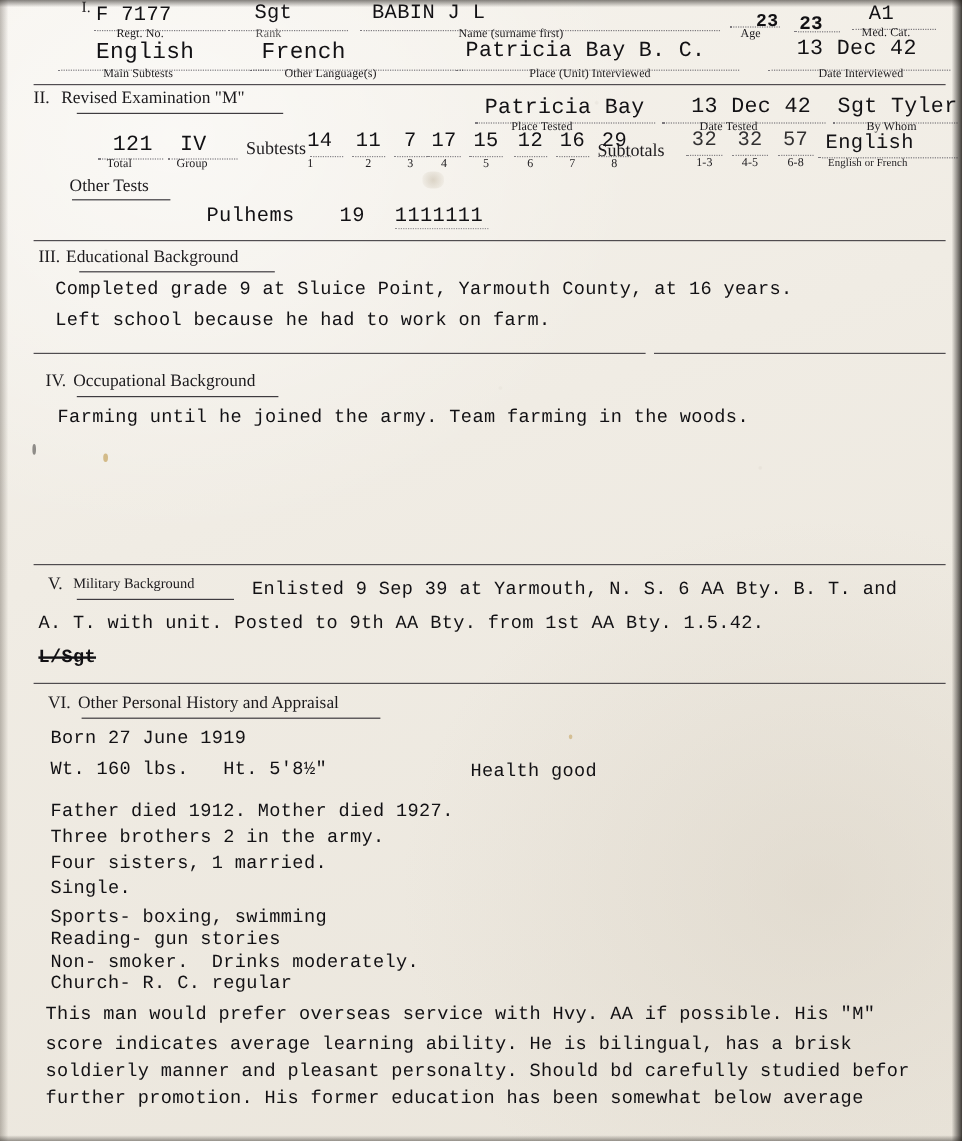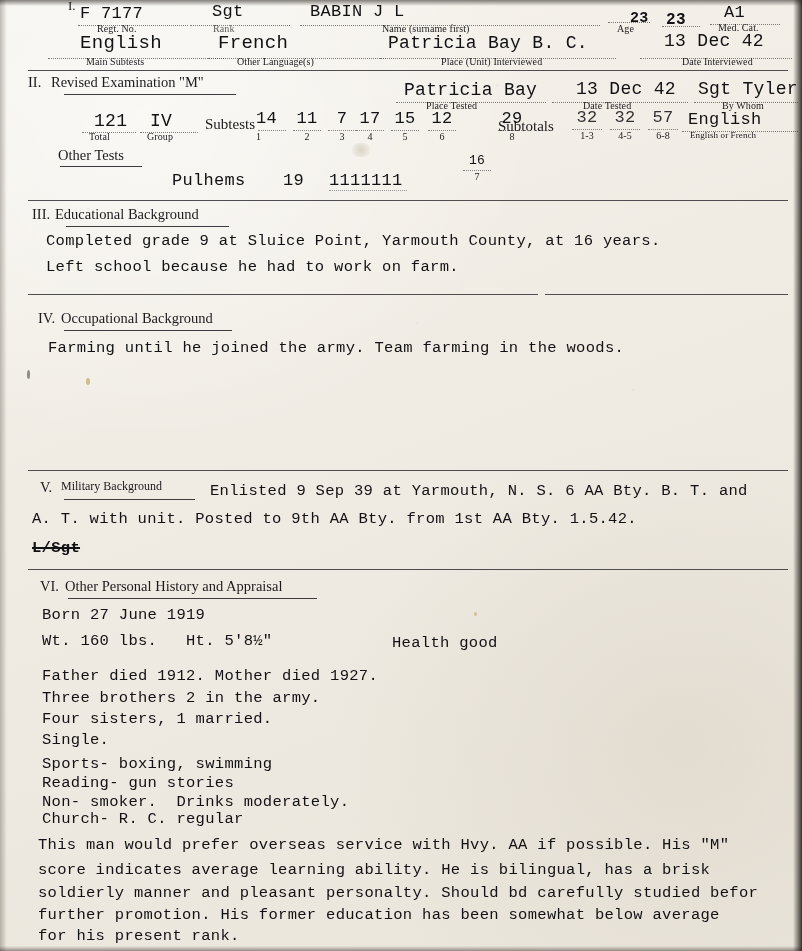--- a/index.html
+++ b/index.html
@@ -194,21 +194,21 @@
         <span class="typed" style="font-size: 17px; display: block;">15</span>
         <div style="border-top: 1px dotted rgb(74, 71, 80); opacity: 0.65; margin: 2px 2px 0px;"></div>
         <span class="printed cap" style="display: block; font-size: 10px;">5</span>
       </div>
       <div style="position: absolute; left: 170px; top: 0px; width: 32px; text-align: center;">
         <span class="typed" style="font-size: 17px; display: block;">12</span>
         <div style="border-top: 1px dotted rgb(74, 71, 80); opacity: 0.65; margin: 2px 2px 0px;"></div>
         <span class="printed cap" style="display: block; font-size: 10px;">6</span>
       </div>
       <div style="position: absolute; left: 205px; top: 0px; width: 32px; text-align: center;">
-        <span class="typed" style="font-size: 13px; display: block; margin-top: 44px;">16</span>
+        <span class="typed" style="font-size: 17px; display: block;">16</span>
         <div style="border-top: 1px dotted rgb(74, 71, 80); opacity: 0.65; margin: 2px 2px 0px;"></div>
         <span class="printed cap" style="display: block; font-size: 10px;">7</span>
       </div>
       <div style="position: absolute; left: 240px; top: 0px; width: 32px; text-align: center;">
         <span class="typed" style="font-size: 17px; display: block;">29</span>
         <div style="border-top: 1px dotted rgb(74, 71, 80); opacity: 0.65; margin: 2px 2px 0px;"></div>
         <span class="printed cap" style="display: block; font-size: 10px;">8</span>
       </div>
     </div>
 
@@ -289,21 +289,20 @@
 
   <span class="abs typed body-l" style="left:42px; top:757px;">Sports- boxing, swimming</span>
   <span class="abs typed body-l" style="left:42px; top:776px;">Reading- gun stories</span>
   <span class="abs typed body-l" style="left:42px; top:795px;">Non- smoker.  Drinks moderately.</span>
   <span class="abs typed body-l" style="left:38px; top:838px;">This man would prefer overseas service with Hvy. AA if possible. His "M"</span>
 
   <span class="abs typed body-l" style="left:42px; top:812px;">Church- R. C. regular</span>
   <span class="abs typed body-l" style="left:38px; top:863px;">score indicates average learning ability. He is bilingual, has a brisk</span>
   <span class="abs typed body-l" style="left:38px; top:886px;">soldierly manner and pleasant personalty. Should bd carefully studied befor</span>
   <span class="abs typed body-l" style="left:38px; top:908px;">further promotion. His former education has been somewhat below average</span>
-  <span class="abs typed body-l" style="left:38px; top:929px;">for his present rank.</span>
 
   <div class="speck" style="left:86px; top:378px; width:4px; height:7px; background:#b98f3a; opacity:0.55;"></div>
   <div class="speck" style="left:474px; top:612px; width:3px; height:4px; background:#c09a4e; opacity:0.5;"></div>
   <div class="speck" style="left:352px; top:143px; width:18px; height:14px; background:radial-gradient(circle, rgba(186,173,150,0.45), rgba(186,173,150,0)); border-radius:40%;"></div>
   <div class="speck" style="left:27px; top:370px; width:3px; height:9px; background:#3c3a38; opacity:0.55;"></div>
 
   <div class="grain"></div>
   <div class="edge-left"></div>
   <div class="edge-right"></div>
   <div class="edge-top"></div>

